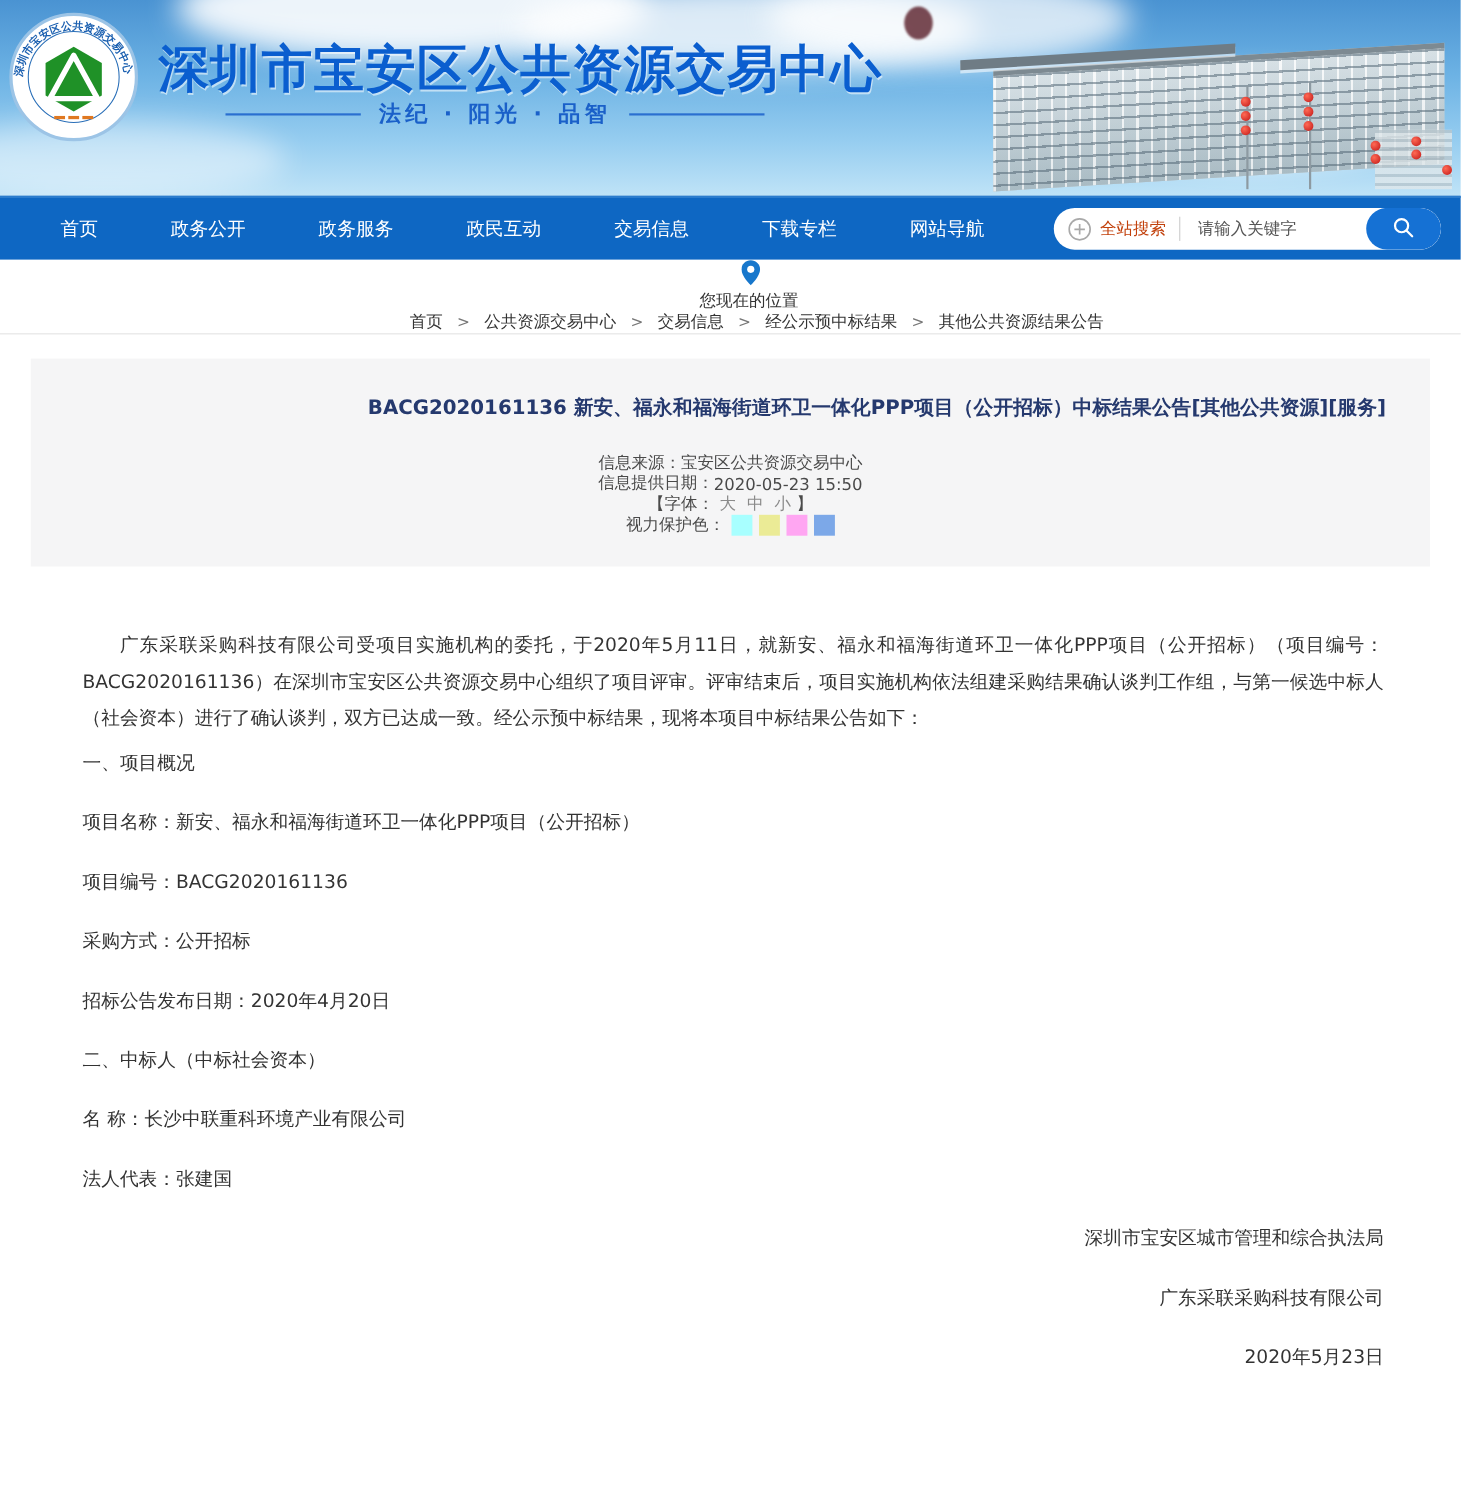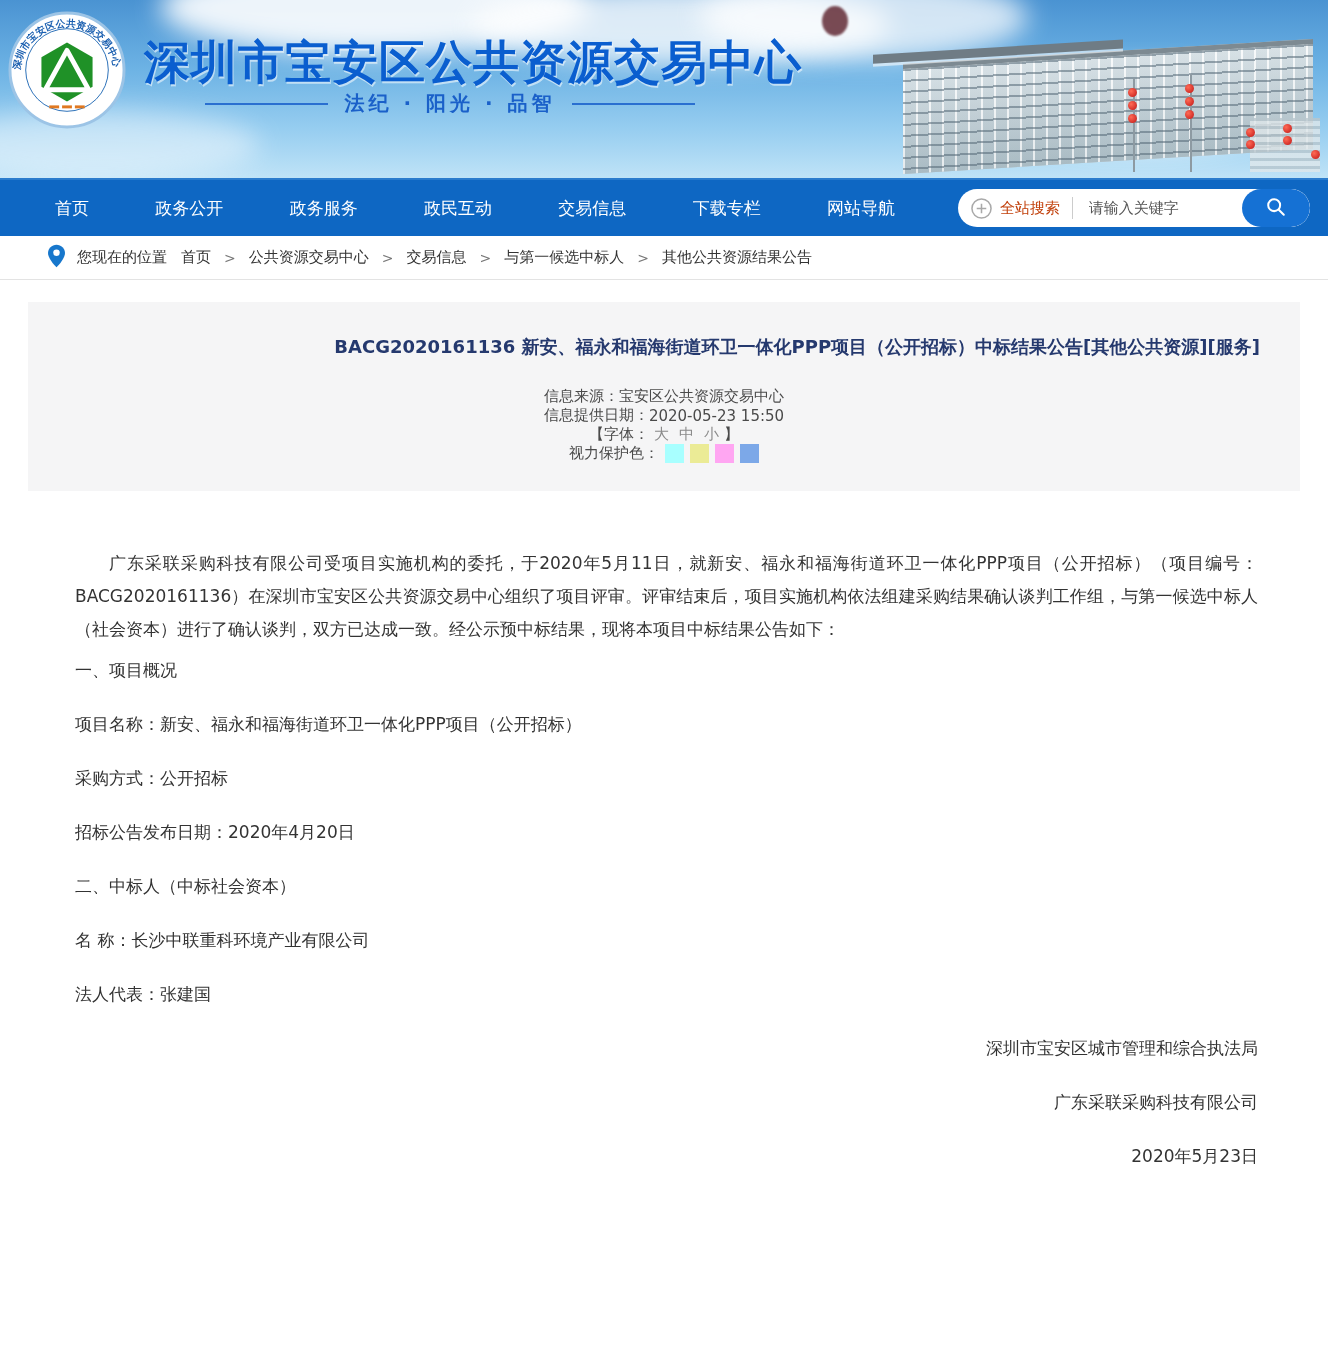--- a/index.html
+++ b/index.html
@@ -57,22 +57,22 @@
   .search-plus { margin-left:13px; flex:0 0 auto; width:21px; height:21px; cursor:pointer; }
   .search-label { margin:0 12px 0 8px; font-size:15px; color:#c2410c; white-space:nowrap; }
   .search-divider { width:1px; height:22px; background:#ccc; }
   .search-input { flex:1 1 auto; min-width:0; border:none; outline:none; background:transparent;
     margin-left:14px; font-size:15px; color:#333; font-family:inherit; }
   .search-input::placeholder { color:#555; }
   .search-btn { flex:0 0 auto; width:68px; height:38px; border:none; border-radius:19px;
     background:#1571d4; display:flex; align-items:center; justify-content:center; cursor:pointer; }
 
   
-  .breadcrumb { height:44px; background:#fff; border-bottom:1px solid #e3e3e3;
-    display:flex; align-items:center; padding-left:48px; font-size:15px; color:#333; }
+  .breadcrumb { height:68px; background:#fff; border-bottom:1px solid #e3e3e3;
+    display:flex; align-items:center; padding-left:48px; font-size:15px; color:#333;flex-direction:column; }
   .pin { flex:0 0 auto; margin-right:12px; }
   .crumb-prefix { margin-right:14px; }
   .crumbs { display:flex; align-items:center; }
   .crumb { display:flex; align-items:center; }
   .crumb .sep { margin:0 13px; color:#777; font-style:normal; font-size:14px; }
   .crumb:first-of-type .sep { display:none; }
   .crumb-link { cursor:pointer; }
 
   
   .title-box { margin:22px 28px 0; background:#f5f5f6; padding:32px 40px 28px; }
@@ -208,21 +208,21 @@
         <span class="crumb-link">公共资源交易中心</span>
       </span>
 
       <span class="crumb">
         <i class="sep">&gt;</i>
         <span class="crumb-link">交易信息</span>
       </span>
 
       <span class="crumb">
         <i class="sep">&gt;</i>
-        <span class="crumb-link">与第一候选中标人</span>
+        <span class="crumb-link">经公示预中标结果</span>
       </span>
 
       <span class="crumb">
         <i class="sep">&gt;</i>
         <span class="crumb-link">其他公共资源结果公告</span>
       </span>
     </div>
 </div>
 
 <div class="title-box">
@@ -266,20 +266,21 @@
 
 <div class="content">
   <p class="intro">广东采联采购科技有限公司受项目实施机构的委托，于2020年5月11日，就新安、福永和福海街道环卫一体化PPP项目（公开招标）（项目编号：BACG2020161136）在深圳市宝安区公共资源交易中心组织了项目评审。评审结束后，项目实施机构依法组建采购结果确认谈判工作组，与第一候选中标人（社会资本）进行了确认谈判，双方已达成一致。经公示预中标结果，现将本项目中标结果公告如下：</p>
 
   <div>
 
       <p class="line">一、项目概况</p>
 
       <p class="line">项目名称：新安、福永和福海街道环卫一体化PPP项目（公开招标）</p>
 
+      <p class="line">项目编号：BACG2020161136</p>
 
       <p class="line">采购方式：公开招标</p>
 
       <p class="line">招标公告发布日期：2020年4月20日</p>
 
 
       <p class="line">二、中标人（中标社会资本）</p>
 
       <p class="line">名 称：长沙中联重科环境产业有限公司</p>
 

